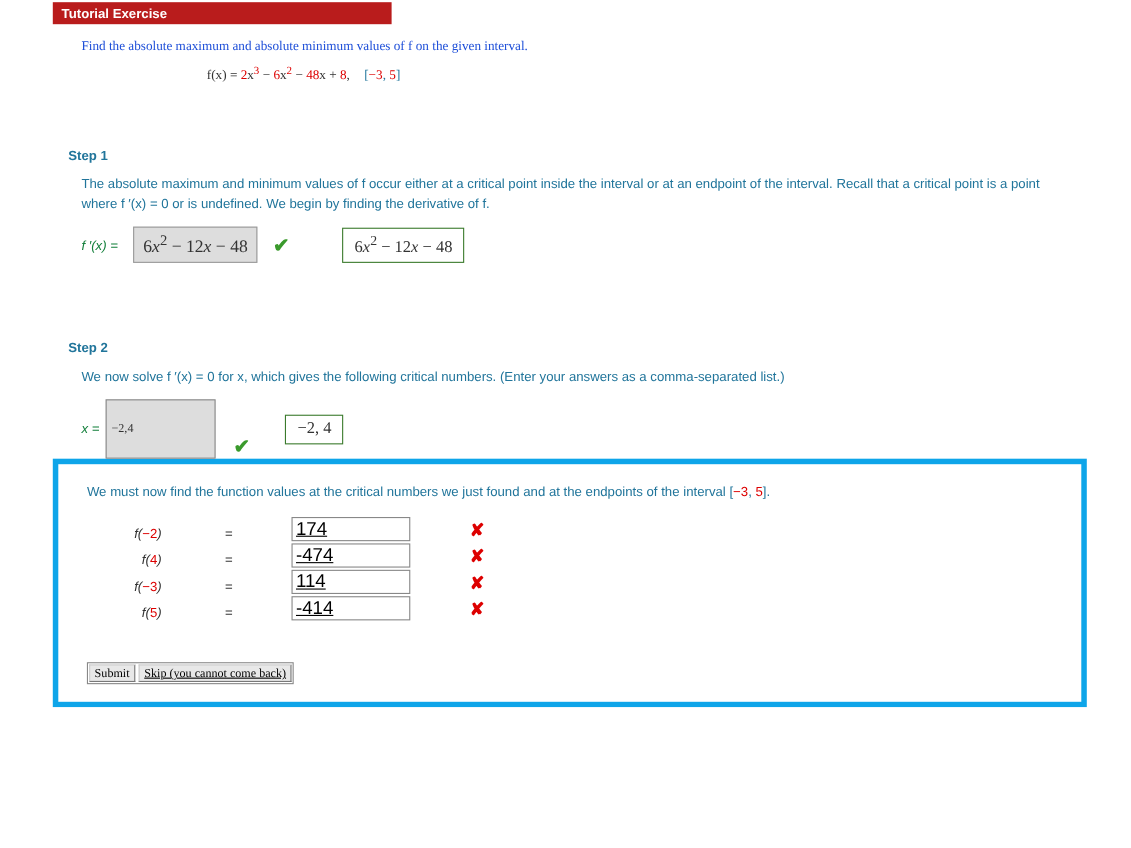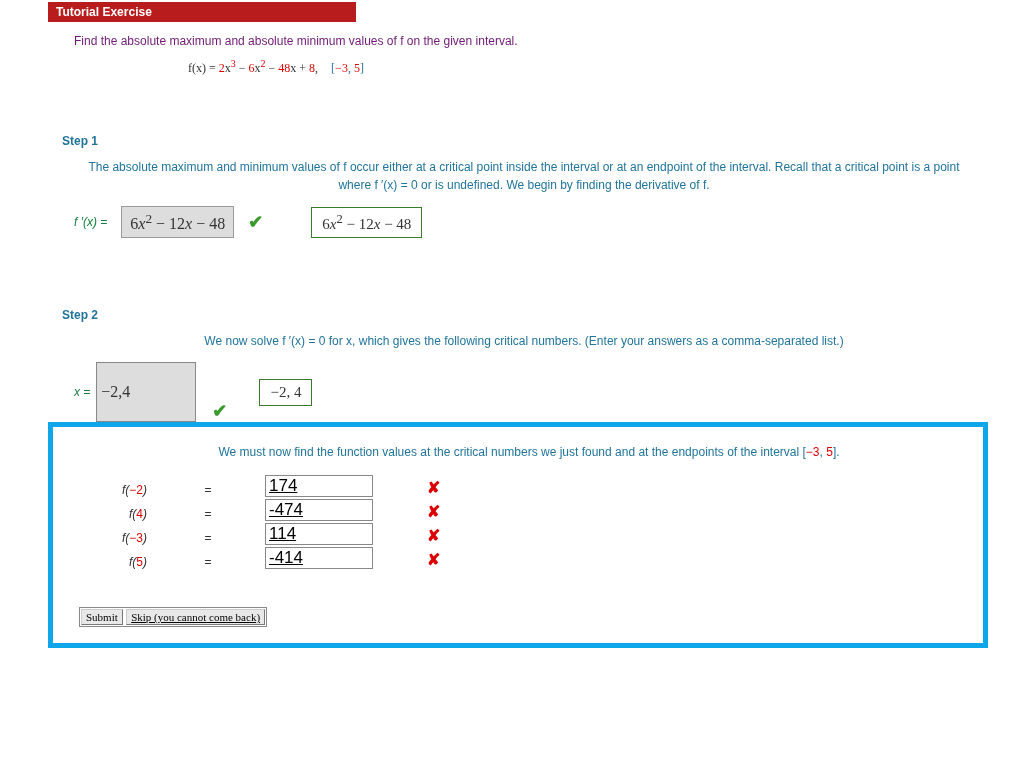--- a/index.html
+++ b/index.html
@@ -18,42 +18,42 @@
 }
 .header-bar {
   background: #b91c1c;
   color: #fff;
   font-weight: bold;
   padding: 3px 8px;
   width: 292px;
   font-size: 12px;
 }
 .prompt {
-  color: #701a75;
+  color: #1d4ed8;
   margin: 12px 0 10px 26px;
+  font-family: Liberation Serif, serif;
 }
 .formula {
   margin-left: 140px;
   font-family: Verdana, serif;
 }
 .fx { }
 .red-num { color: #d00; }
 .interval { color: #21759b; margin-left:10px;}
 .sup { font-size:10px; vertical-align: super; }
 .step-label {
   color: #21759b;
   font-weight: bold;
   margin: 58px 0 10px 14px;
 }
 .step-body {
   color: #21759b;
   margin: 0 0 12px 26px;
   line-height: 1.5;
   max-width: 900px;
-  text-align: center;
 }
 .math-row {
   margin-left: 26px;
   display: flex;
   align-items: center;
   gap: 14px;
 }
 .math-label { color:#15803d; font-style:italic; }
 .grey-box {
   border: 1px solid #999;
@@ -80,21 +80,21 @@
   margin-left: 26px;
   display:flex;
   align-items:center;
   gap:6px;
 }
 .ans-box {
   border:1px solid #888;
   background:#ddd;
   padding:20px 4px;
   font-family: serif;
-  font-size:16px;
+  font-size:11px;
   width:90px;
 }
 .step3-bar {
   background: #3c6fa8;
   color: #fff;
   font-weight: bold;
   padding: 3px 8px;
   width: 292px;
   font-size: 12px;
   margin-top: 70px;

